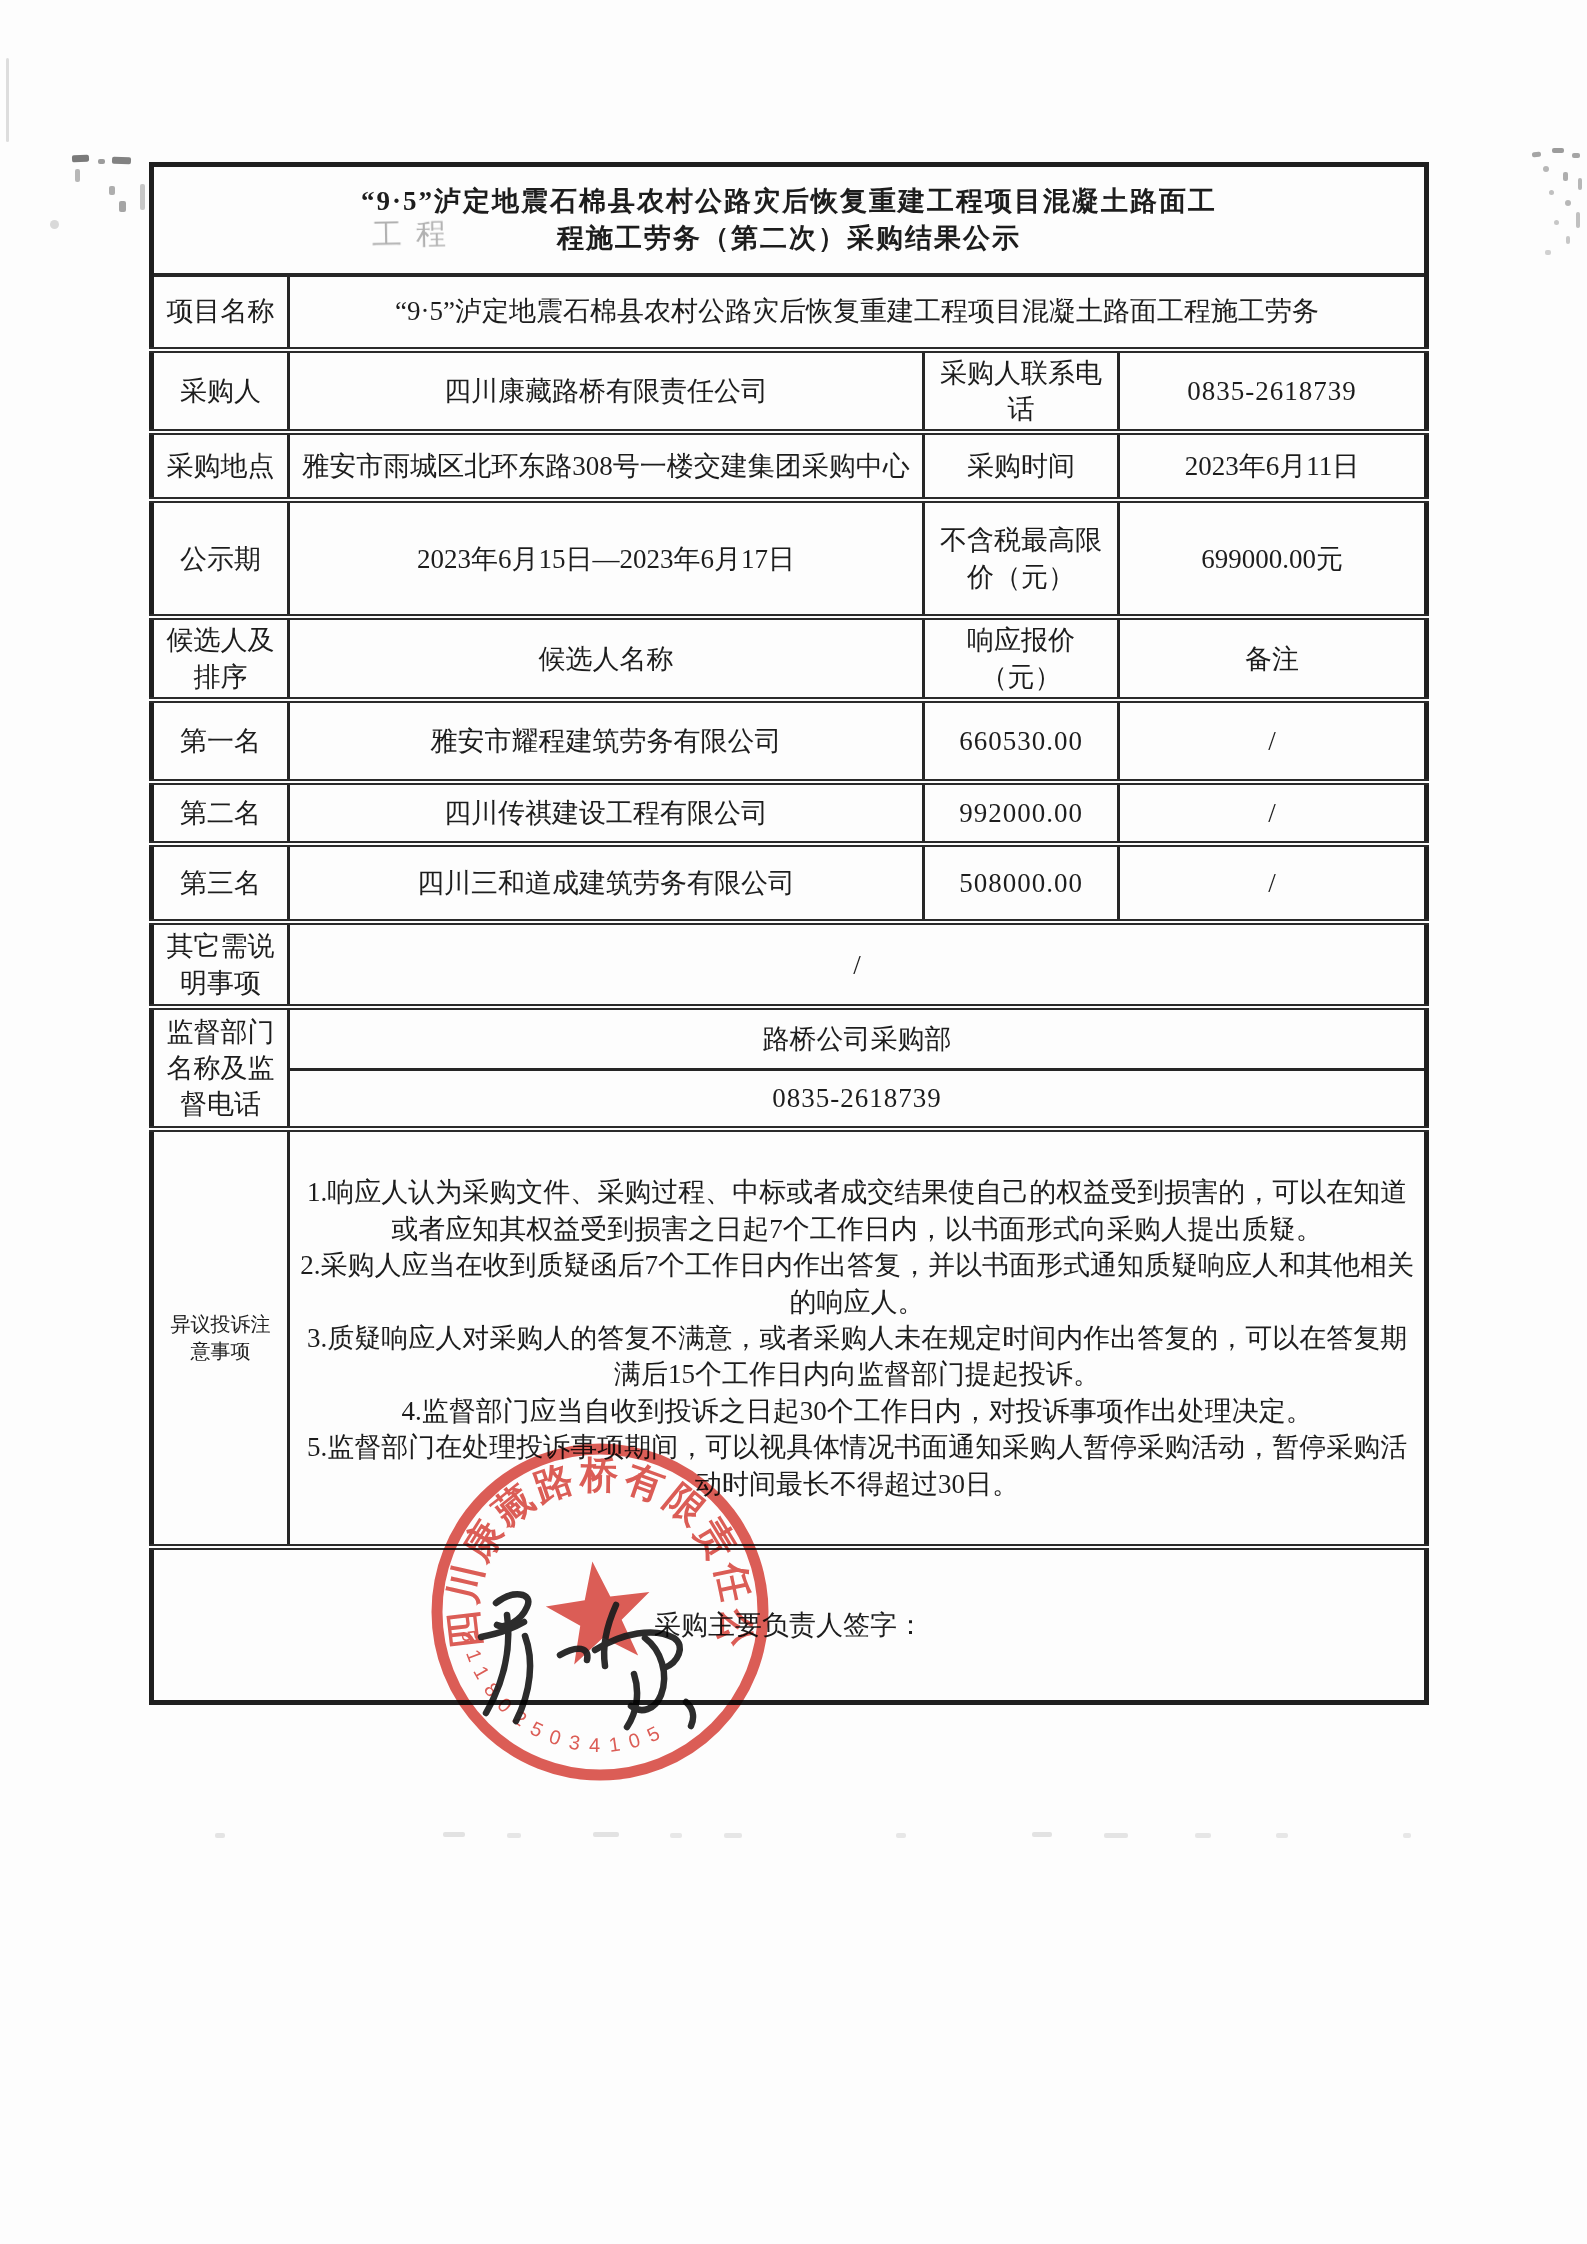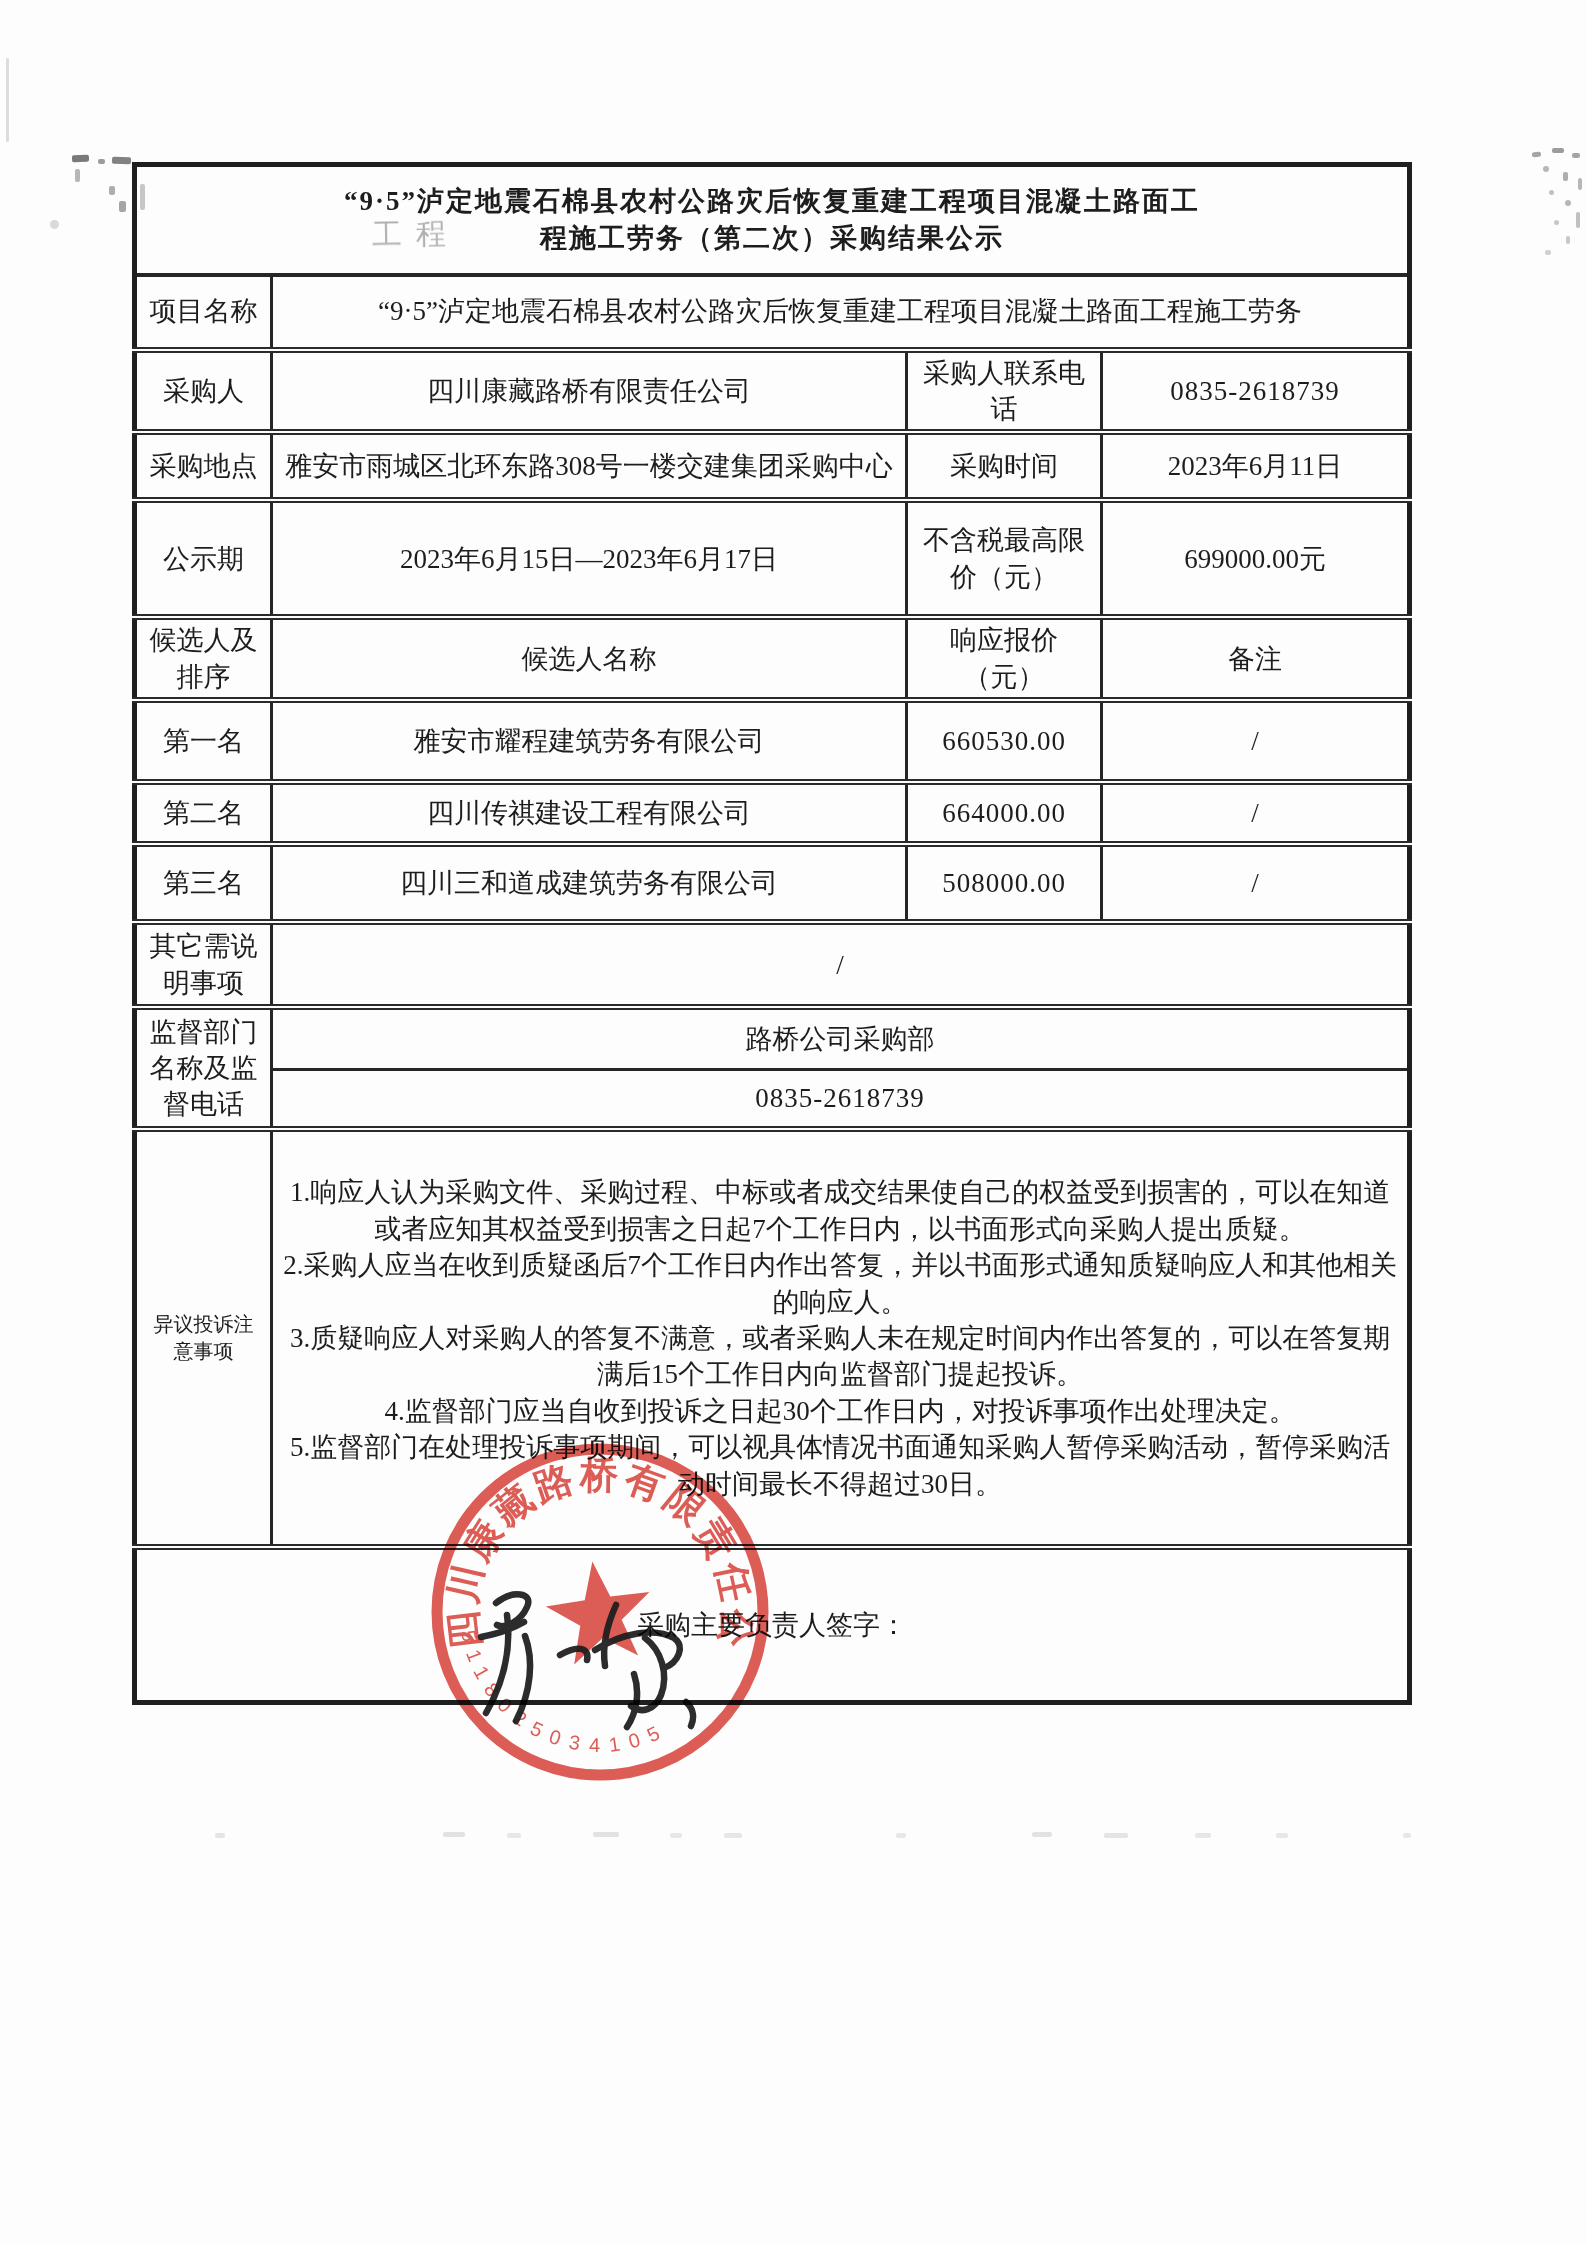--- a/index.html
+++ b/index.html
@@ -1,19 +1,19 @@
 <!DOCTYPE html>
 <html><head>
 <meta charset="utf-8">
 <style>
   html,body{margin:0;padding:0;background:#ffffff;}
   .page{position:relative;width:1587px;height:2244px;background:#fdfdfd;overflow:hidden;
         font-family:"Liberation Serif","DejaVu Serif",serif;color:#1d1d1d;}
   
-  table.doc{position:absolute;left:132px;top:162px;width:1275px;border-collapse:collapse;
+  table.doc{position:absolute;left:149px;top:162px;width:1275px;border-collapse:collapse;
             table-layout:fixed;border:5px solid #1f1f1f;}
   table.doc td{border:3px solid #262626;text-align:center;vertical-align:middle;
                font-size:27px;line-height:1.35;padding:2px 8px;overflow:hidden;}
   tr.dbl>td{border-top:6px double #2a2a2a;}
   tr.sng4>td{border-top:4px solid #262626;}
   .title-cell{font-size:38px;font-weight:bold;letter-spacing:2px;line-height:1.38;padding:6px 14px;}
   .leftal{text-align:left;}
   .labL{text-align:left;padding-left:6px;}
   .num{letter-spacing:1px;}
   .obj-cell{text-align:left;font-size:26px;line-height:37px;padding:40px 18px 30px 12px;vertical-align:middle;}
@@ -123,21 +123,21 @@
 
     <tr class="dbl" style="height:82px">
       <td>第一名</td>
       <td>雅安市耀程建筑劳务有限公司</td>
       <td class="num">660530.00</td>
       <td>/</td>
     </tr>
     <tr class="dbl" style="height:62px">
       <td>第二名</td>
       <td>四川传祺建设工程有限公司</td>
-      <td class="num">664000.00</td>
+      <td class="num">992000.00</td>
       <td>/</td>
     </tr>
     <tr class="dbl" style="height:78px">
       <td>第三名</td>
       <td>四川三和道成建筑劳务有限公司</td>
       <td class="num">508000.00</td>
       <td>/</td>
     </tr>
 
     <tr class="dbl" style="height:85px">

